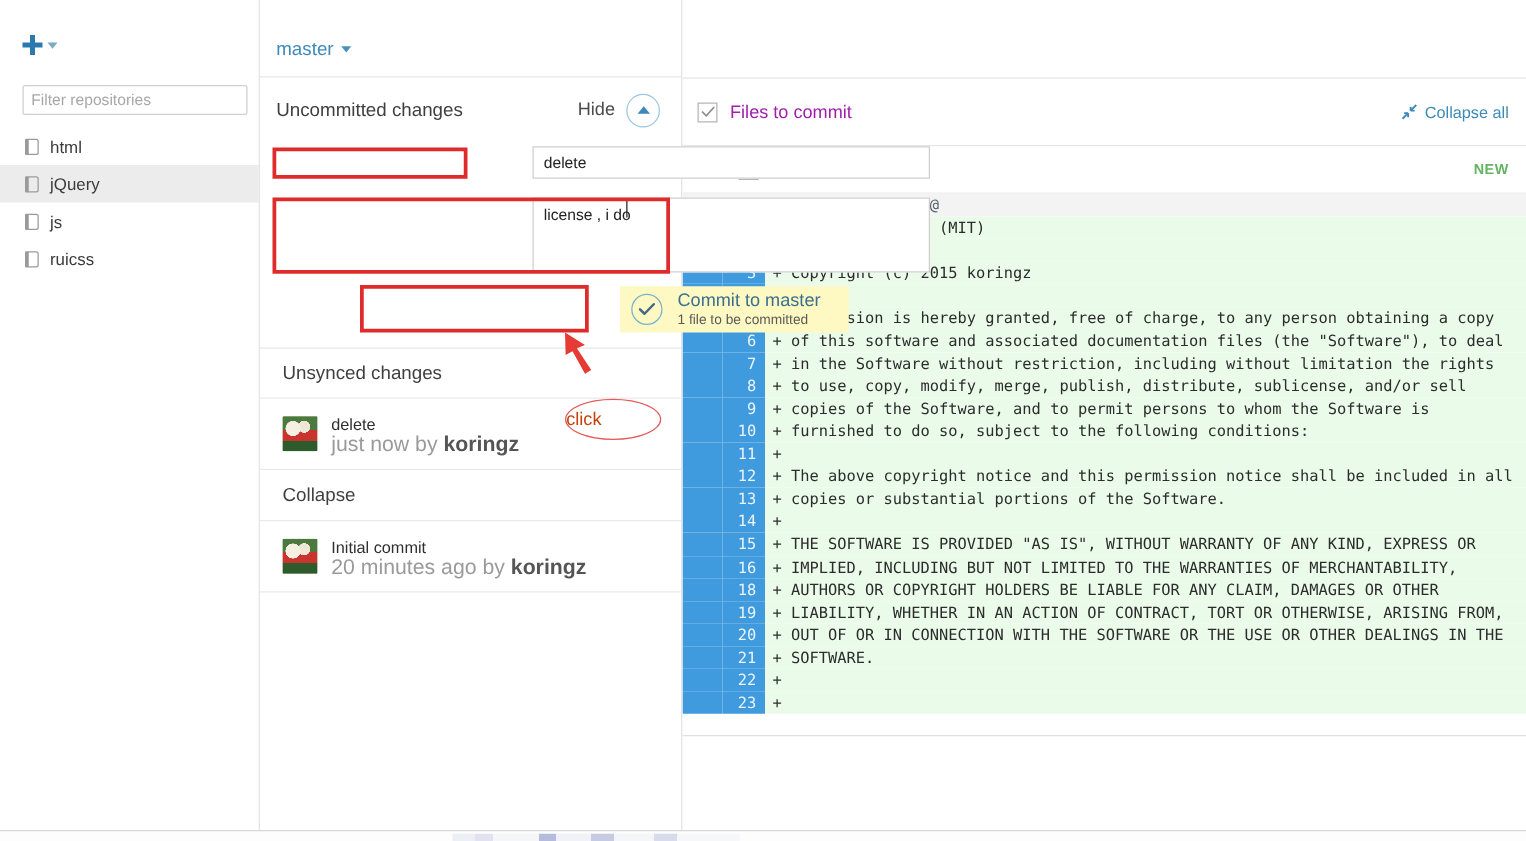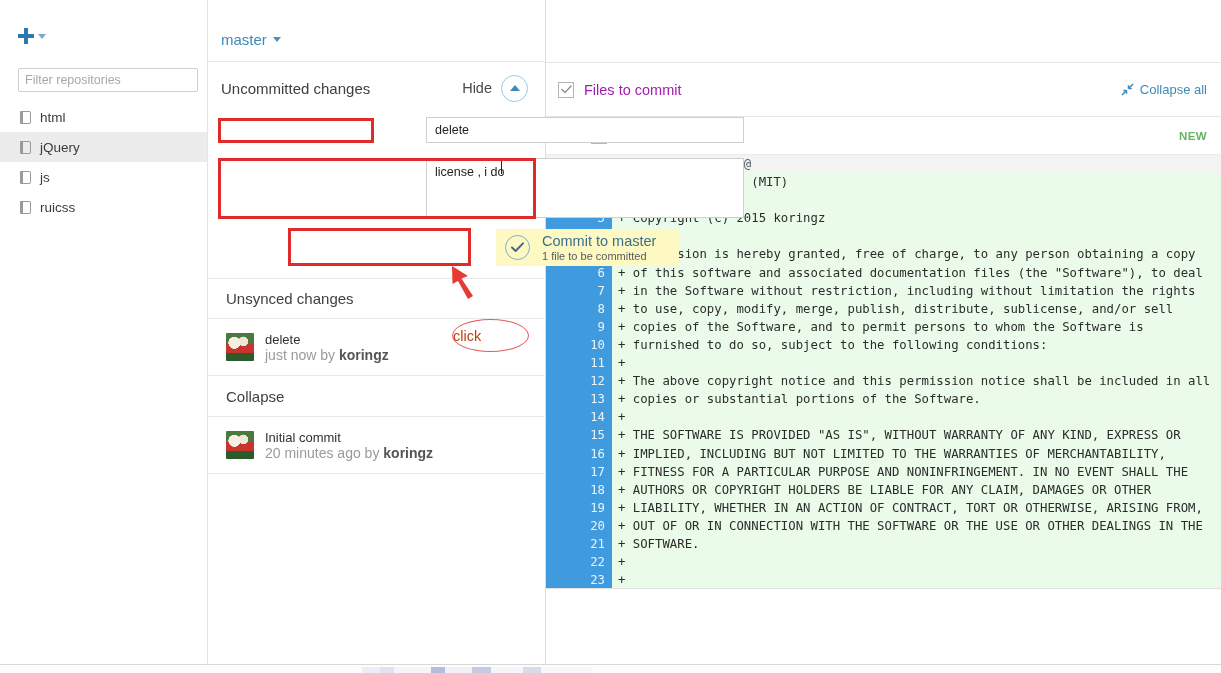--- a/index.html
+++ b/index.html
@@ -150,21 +150,21 @@
   #row-initial { top:417px; }
   .avatar {
     width:28px;height:28px;flex:none;border-radius:1px;
     background:
       radial-gradient(circle at 30% 35%, #f5f0e2 0 22%, transparent 23%),
       radial-gradient(circle at 62% 30%, #efe7d6 0 18%, transparent 19%),
       linear-gradient(#4c7a3e 0 38%, #c9342e 38% 70%, #2e5b2b 70% 100%);
     background-color:#5a7b45;
   }
   .crow-title { font-size:13px; color:#2f2f2f; line-height:16px; }
-  .crow-sub { font-size:14px; color:#9a9a9a; line-height:15px; margin-top:0; }
+  .crow-sub { font-size:17px; color:#9a9a9a; line-height:15px; margin-top:0; }
   .crow-sub b { color:#555; font-weight:bold; }
 
   
   #right { position:absolute; left:546px; top:0; width:675px; height:673px; background:#fff; }
   #right-head {
     position:absolute; left:0; top:62px; width:675px; height:55px;
     display:flex; align-items:center; padding:0 14px 0 12px;
     border-bottom:1px solid #e6e6e6; border-top:1px solid #e6e6e6;
   }
   .chk {
@@ -470,25 +470,20 @@
         <span class="gut2">15</span>
         <span class="dtext">+ THE SOFTWARE IS PROVIDED "AS IS", WITHOUT WARRANTY OF ANY KIND, EXPRESS OR</span>
       </div>
       <div class="dline add">
         <span class="gut"></span>
         <span class="gut2">16</span>
         <span class="dtext">+ IMPLIED, INCLUDING BUT NOT LIMITED TO THE WARRANTIES OF MERCHANTABILITY,</span>
       </div>
       <div class="dline add">
         <span class="gut"></span>
-        <span class="gut2">17</span>
-        <span class="dtext">+ FITNESS FOR A PARTICULAR PURPOSE AND NONINFRINGEMENT. IN NO EVENT SHALL THE</span>
-      </div>
-      <div class="dline add">
-        <span class="gut"></span>
         <span class="gut2">18</span>
         <span class="dtext">+ AUTHORS OR COPYRIGHT HOLDERS BE LIABLE FOR ANY CLAIM, DAMAGES OR OTHER</span>
       </div>
       <div class="dline add">
         <span class="gut"></span>
         <span class="gut2">19</span>
         <span class="dtext">+ LIABILITY, WHETHER IN AN ACTION OF CONTRACT, TORT OR OTHERWISE, ARISING FROM,</span>
       </div>
       <div class="dline add">
         <span class="gut"></span>

